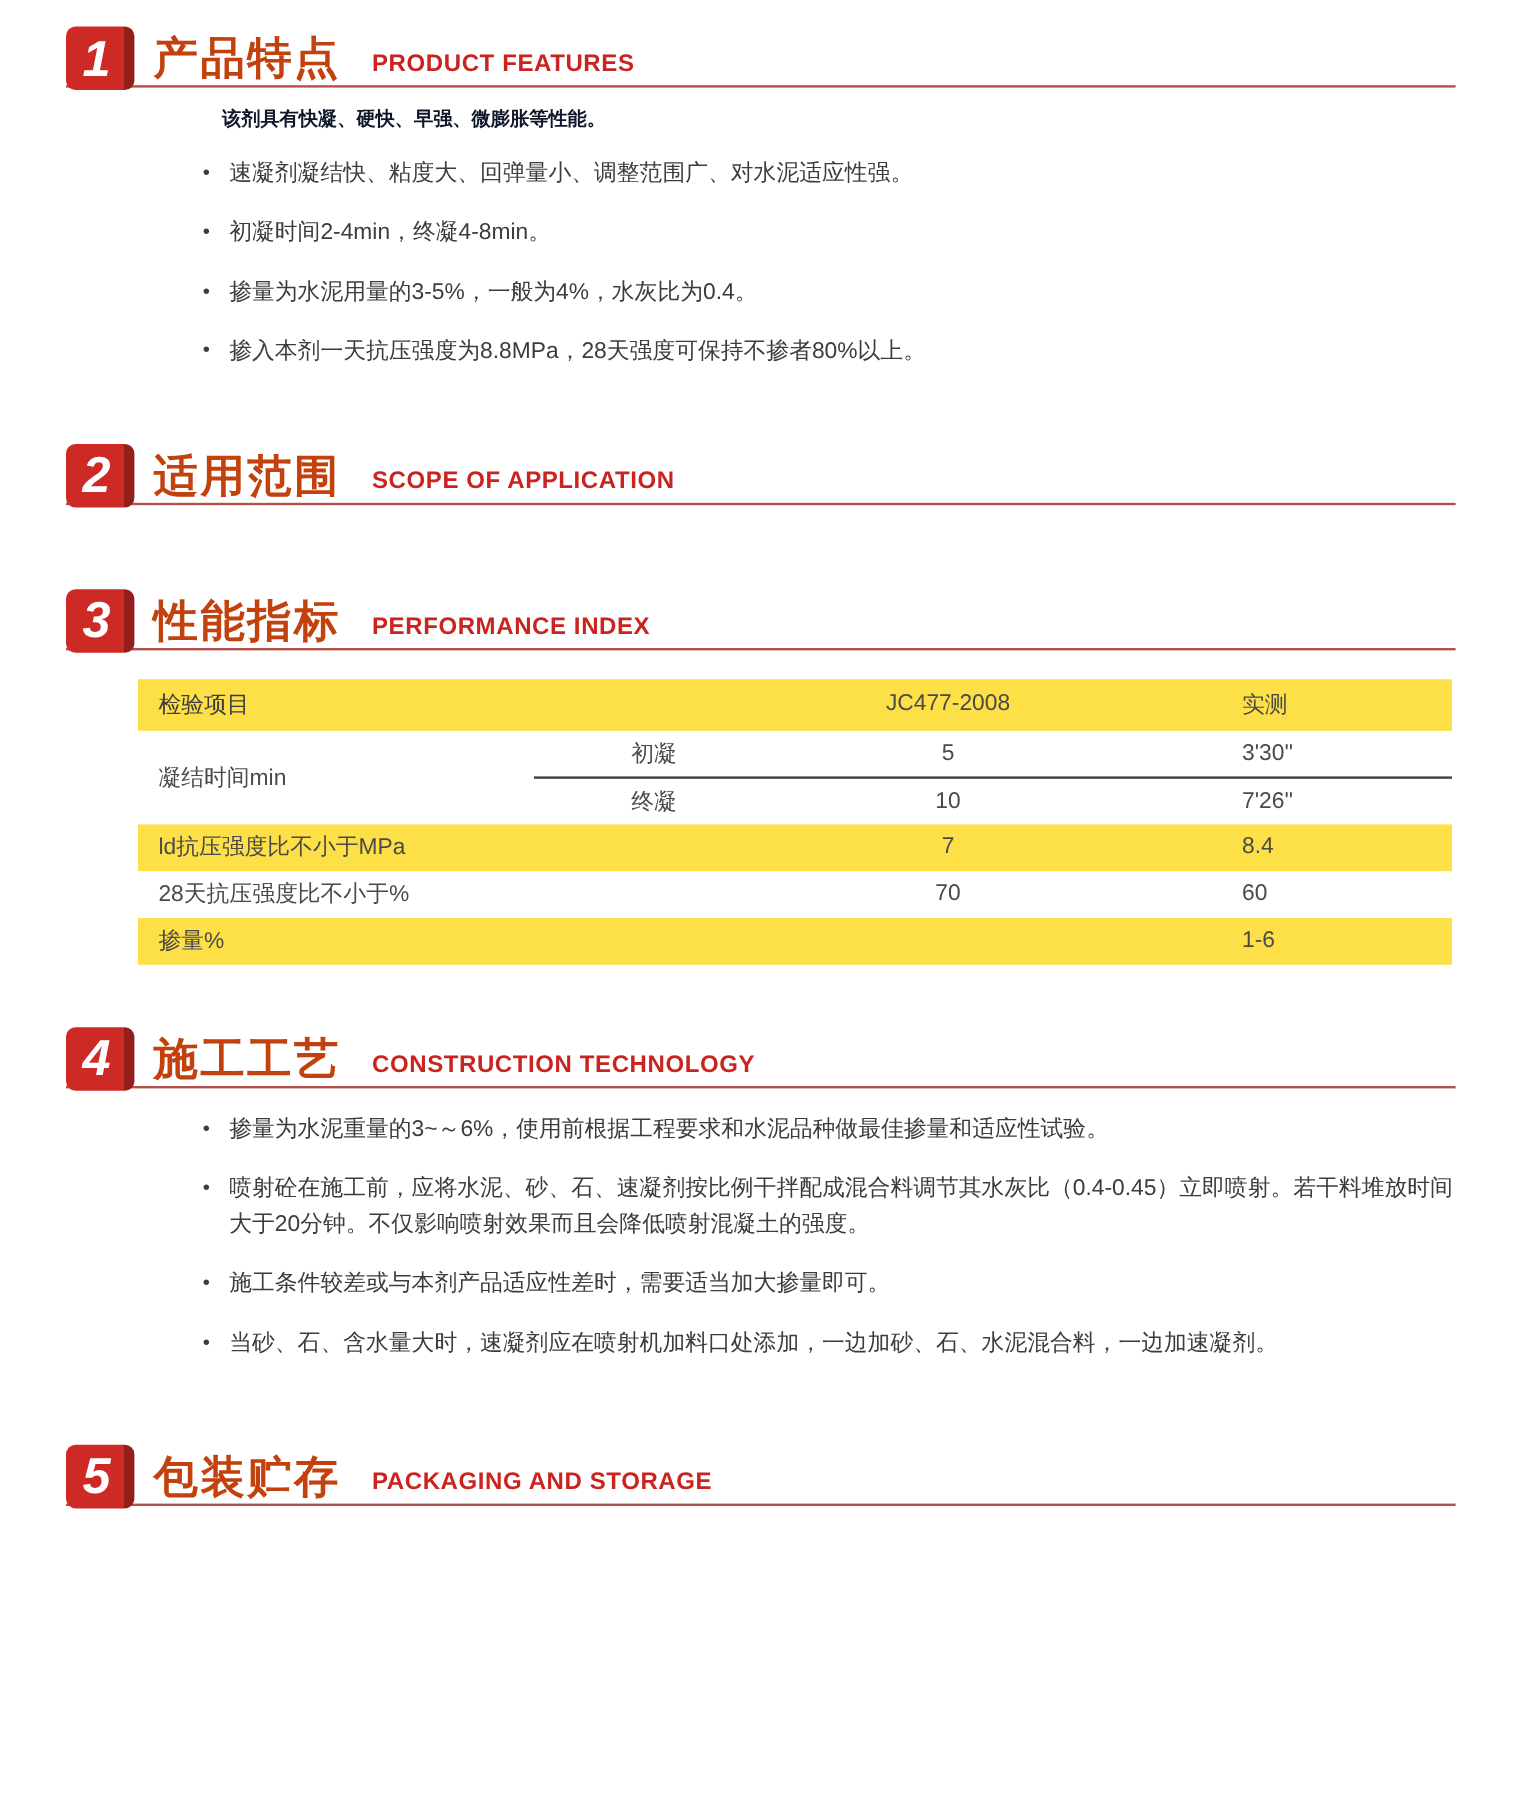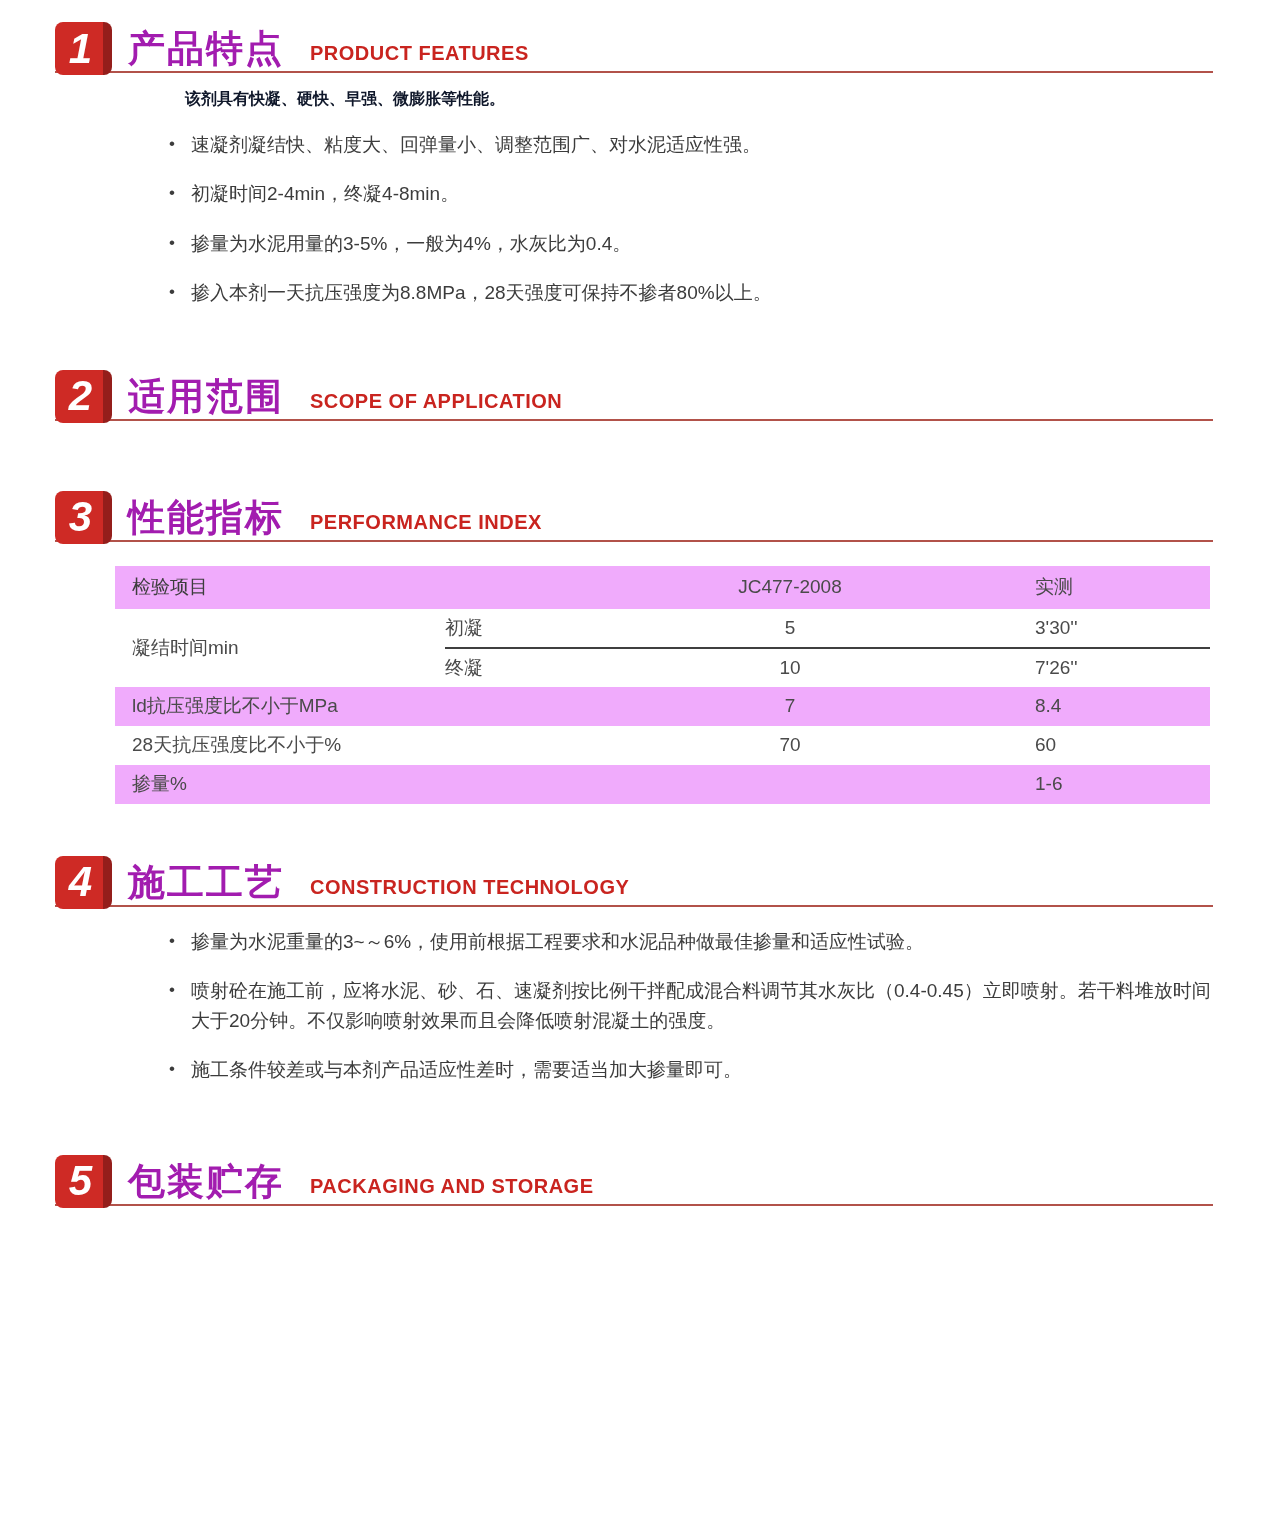--- a/index.html
+++ b/index.html
@@ -39,21 +39,21 @@
     display: flex;
     align-items: center;
     justify-content: center;
     margin-bottom: -4px;
     padding-right: 6px;
     flex: 0 0 auto;
   }
   .title-zh {
     font-size: 37px;
     font-weight: 800;
-    color: #a21caf;
+    color: #c2410c;
     line-height: 1;
     letter-spacing: 2px;
     margin-left: 16px;
     padding-bottom: 4px;
   }
   .title-en {
     font-size: 20px;
     font-weight: 700;
     color: #c9241f;
     letter-spacing: 0.5px;
@@ -97,23 +97,23 @@
     font-size: 19px;
     color: #4a4a4a;
     table-layout: fixed;
   }
   table.perf th, table.perf td {
     font-weight: 400;
     height: 39px;
     vertical-align: middle;
   }
   table.perf th { text-align: left; }
-  .row-gray { background: #f0abfc; }
+  .row-gray { background: #fde047; }
   .c-item { text-align: left; padding-left: 17px; }
-  .c-sub { }
+  .c-sub { text-align: center; }
   .c-std { text-align: center; }
   .c-meas { text-align: left; padding-left: 100px; }
   th.c-item { color: #3d3d3d; }
   .divline td { border-bottom: 2px solid #3f3f3f; }
   tr.h-head { height: 43px; }
 </style>
 </head>
 <body>
 
 <div class="section" id="sec1">
@@ -191,20 +191,21 @@
 <div class="section" id="sec4">
   <div class="sec-head">
     <div class="badge">4</div>
     <div class="title-zh">施工工艺</div>
     <div class="title-en">CONSTRUCTION TECHNOLOGY</div>
   </div>
   <ul class="bullets">
     <li>掺量为水泥重量的3~～6%，使用前根据工程要求和水泥品种做最佳掺量和适应性试验。</li>
     <li>喷射砼在施工前，应将水泥、砂、石、速凝剂按比例干拌配成混合料调节其水灰比（0.4-0.45）立即喷射。若干料堆放时间大于20分钟。不仅影响喷射效果而且会降低喷射混凝土的强度。</li>
     <li>施工条件较差或与本剂产品适应性差时，需要适当加大掺量即可。</li>
+    <li>当砂、石、含水量大时，速凝剂应在喷射机加料口处添加，一边加砂、石、水泥混合料，一边加速凝剂。</li>
   </ul>
 </div>
 
 <div class="section" id="sec5">
   <div class="sec-head">
     <div class="badge">5</div>
     <div class="title-zh">包装贮存</div>
     <div class="title-en">PACKAGING AND STORAGE</div>
   </div>
 

